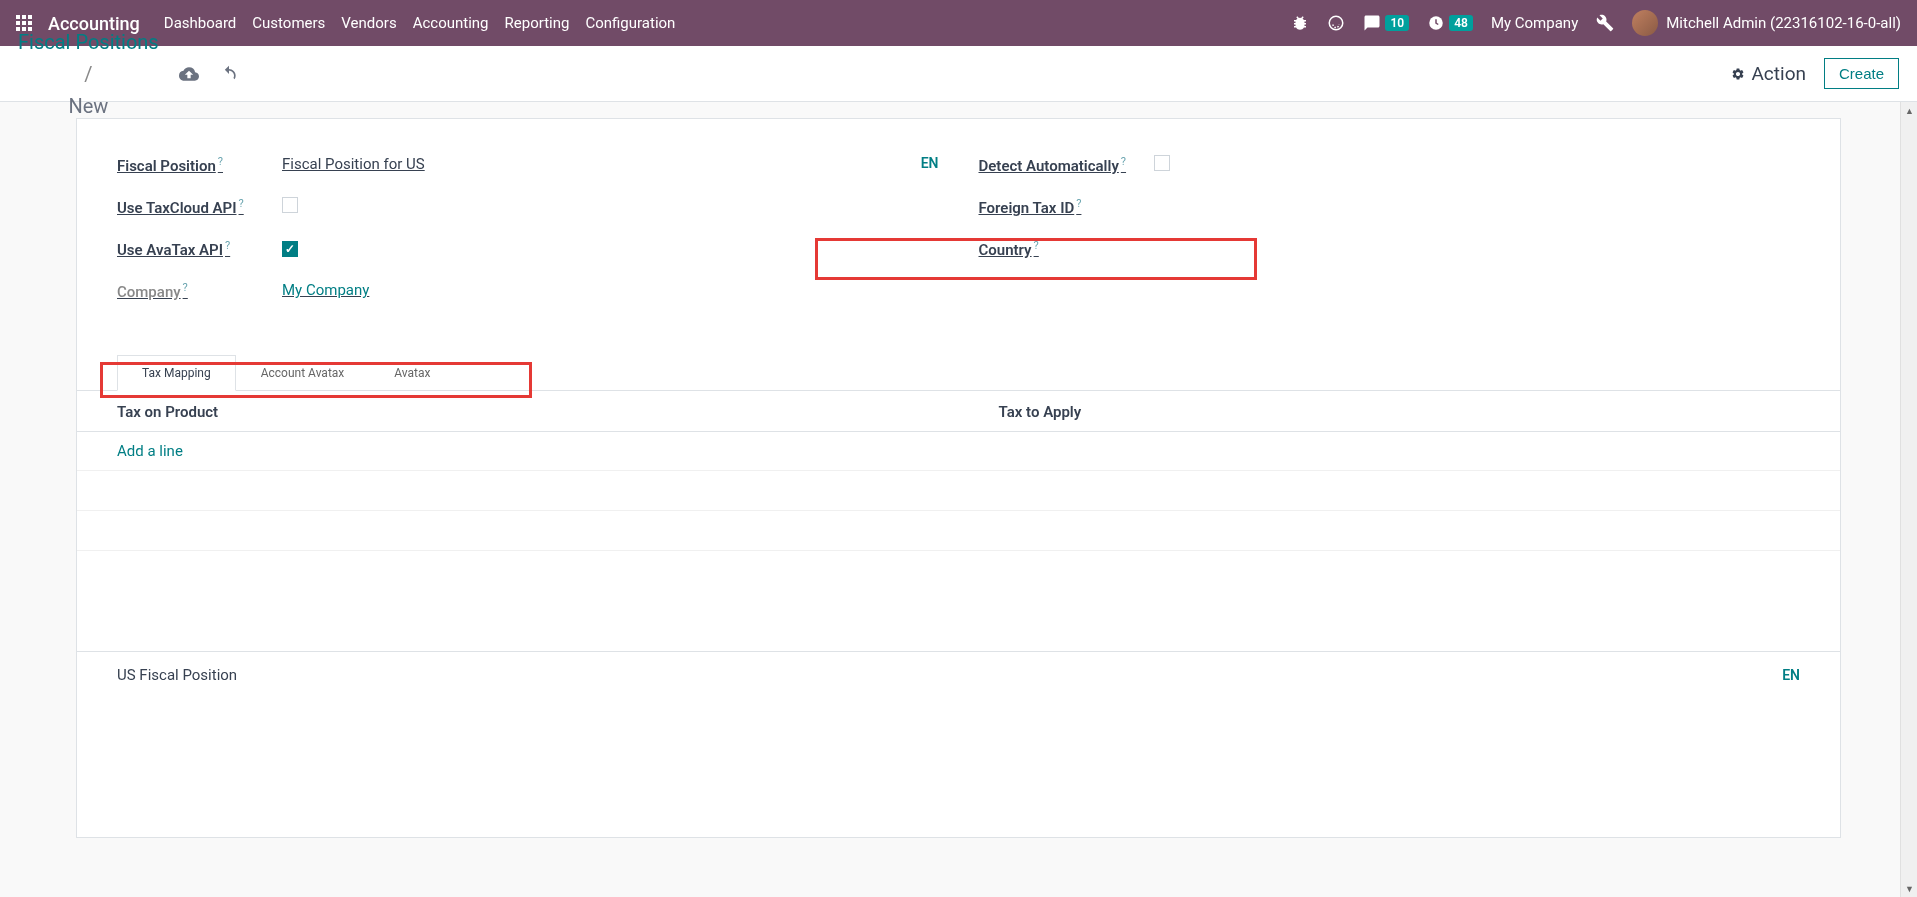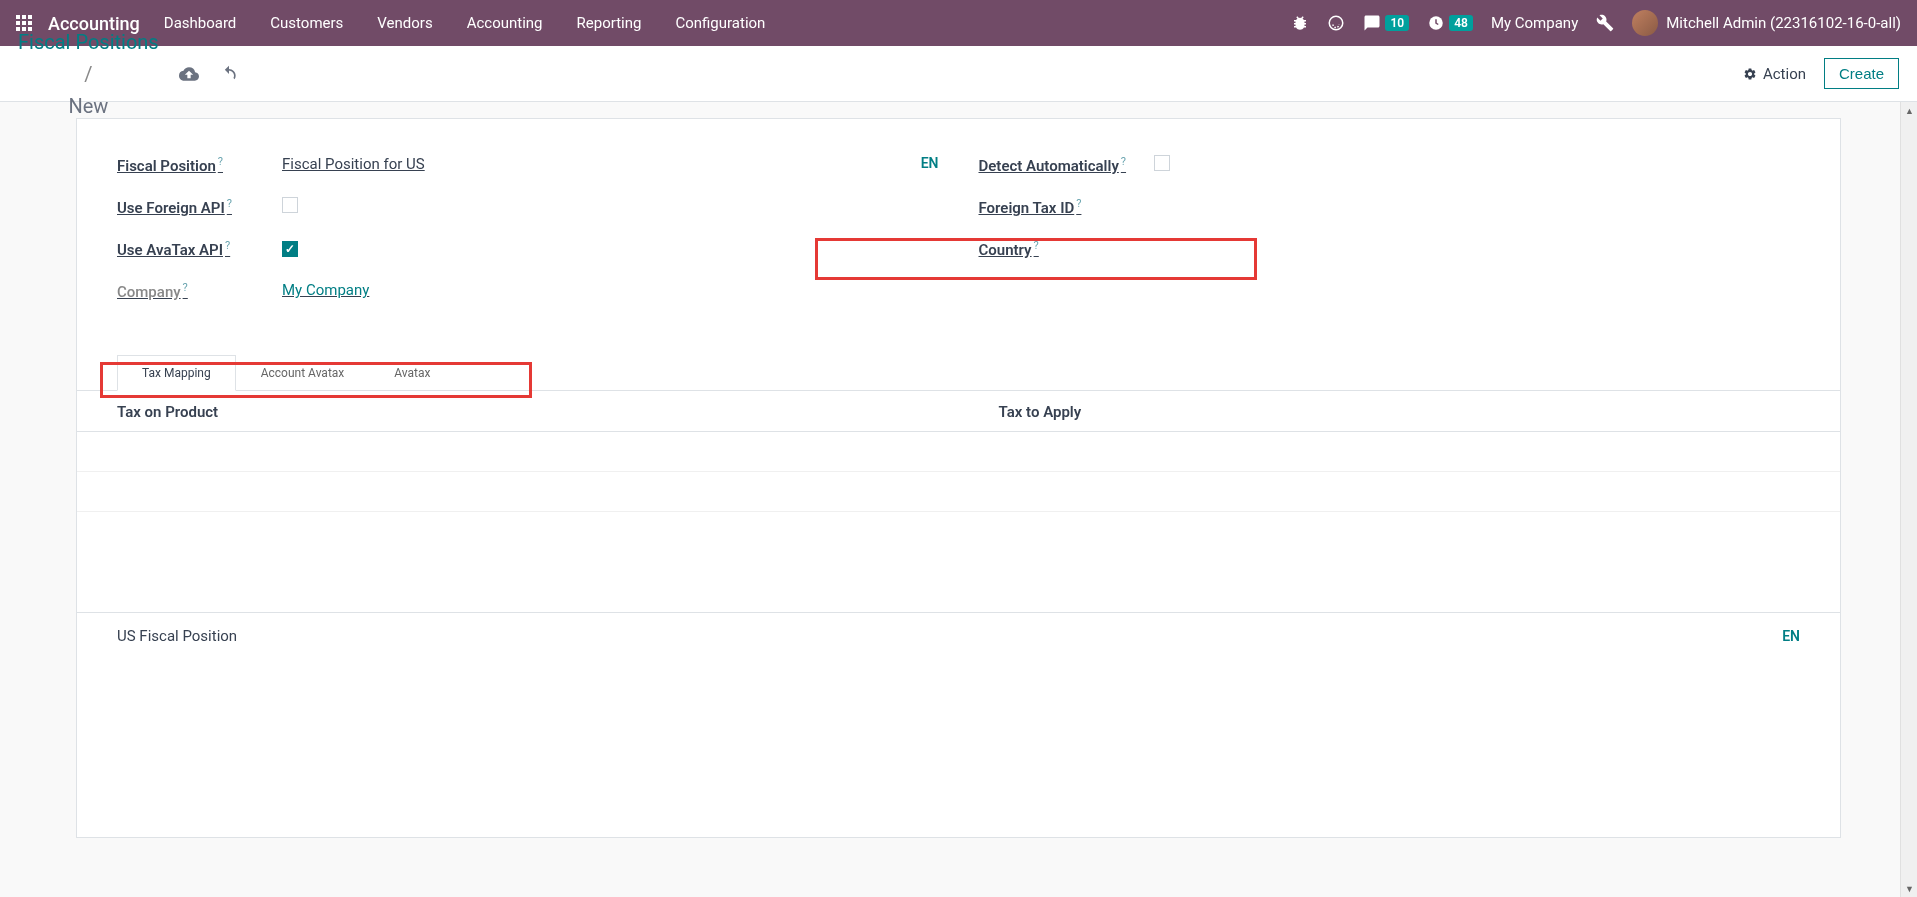--- a/index.html
+++ b/index.html
@@ -45,21 +45,21 @@
       height: 4px;
     }
     .navbar-brand {
       font-size: 18px;
       font-weight: 500;
       margin-right: 20px;
       cursor: pointer;
     }
     .navbar-menu {
       display: flex;
-      gap: 34px;
+      gap: 16px;
     }
     .navbar-menu-item {
       color: #fff;
       cursor: pointer;
       font-size: 15px;
     }
     .navbar-right {
       margin-left: auto;
       display: flex;
       align-items: center;
@@ -134,21 +134,21 @@
       display: flex;
       align-items: center;
       gap: 18px;
     }
     .action-btn {
       display: flex;
       align-items: center;
       gap: 6px;
       color: #374151;
       cursor: pointer;
-      font-size: 15px;
+      font-size: 19px;
     }
     .create-btn {
       border: 1px solid #017E84;
       color: #017E84;
       padding: 6px 14px;
       background: #fff;
       cursor: pointer;
       font-size: 15px;
       border-radius: 0;
     }
@@ -457,21 +457,21 @@
       <div class="form-col">
         <div class="form-row">
           <div class="form-label">
             <span>Fiscal Position</span><span class="help">?</span>
           </div>
           <div class="form-value">Fiscal Position for US</div>
           <span class="en-badge">EN</span>
         </div>
         <div class="form-row">
           <div class="form-label">
-            <span>Use Foreign API</span><span class="help">?</span>
+            <span>Use TaxCloud API</span><span class="help">?</span>
           </div>
           <div class="form-value">
             <span class="checkbox"></span>
           </div>
         </div>
         <div class="form-row">
           <div class="form-label">
             <span>Use AvaTax API</span><span class="help">?</span>
           </div>
           <div class="form-value">
@@ -518,20 +518,25 @@
 
     <div class="table-container">
       <table class="table">
         <thead>
           <tr>
             <th>Tax on Product</th>
             <th>Tax to Apply</th>
           </tr>
         </thead>
         <tbody>
+          <tr>
+            <td colspan="2">
+              <span class="add-line">Add a line</span>
+            </td>
+          </tr>
           <tr class="blank-row">
               <td colspan="2"></td>
             </tr>
           <tr class="blank-row">
               <td colspan="2"></td>
             </tr>
           <tr class="blank-row">
               <td colspan="2" style="border-bottom:none"></td>
             </tr>
         </tbody>

